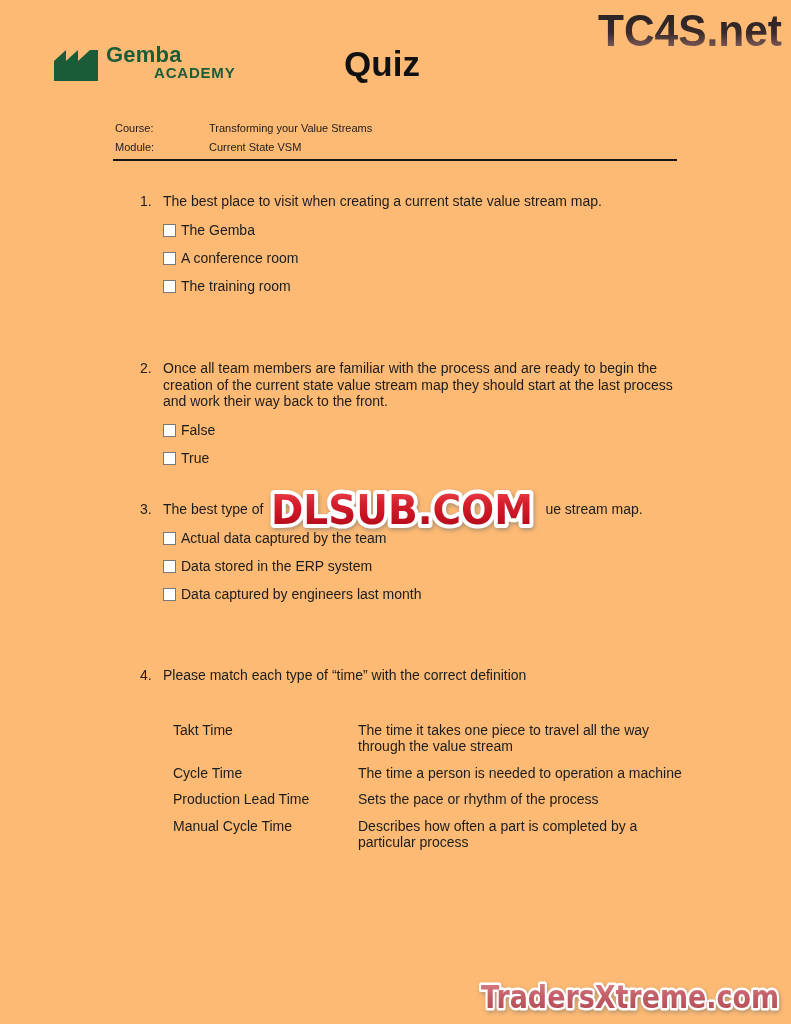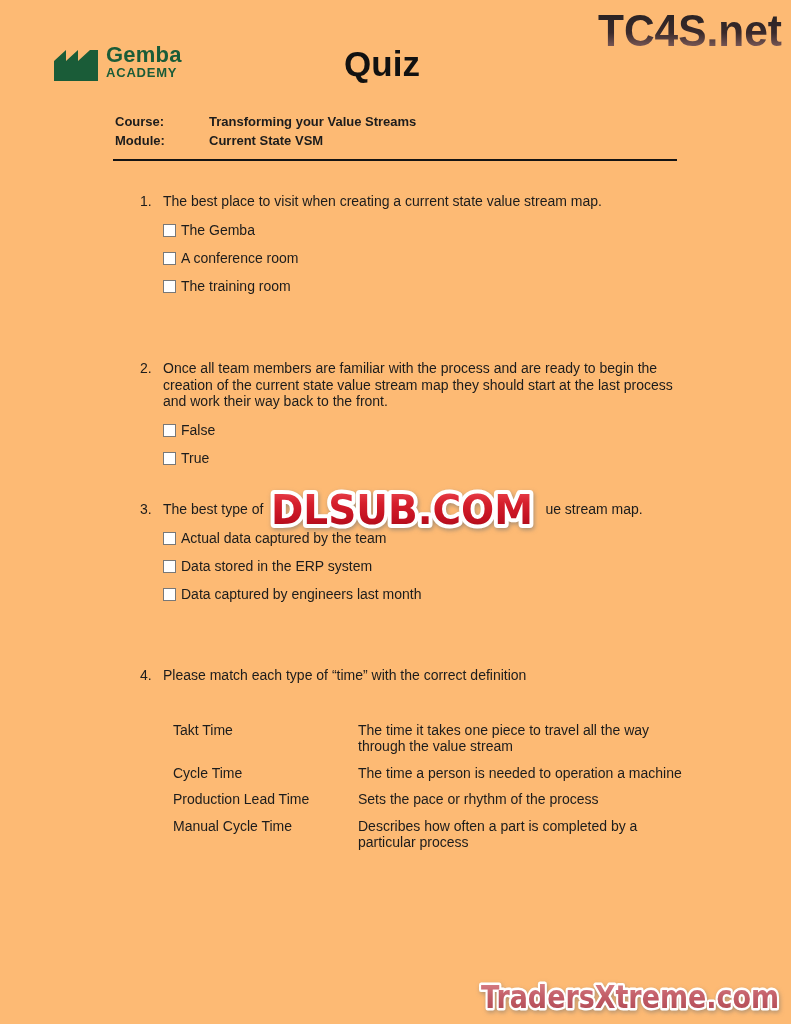--- a/index.html
+++ b/index.html
@@ -6,30 +6,30 @@
   .page {
     position:relative; width:791px; height:1024px; background:#fdba74;
     font-family:"Liberation Sans", sans-serif; color:#1c1c1c; overflow:hidden;
   }
 
   
   .logo { position:absolute; left:52px; top:45px; display:flex; align-items:flex-start; }
   .logo-icon { display:block; }
   .logo-text { margin-left:6px; color:#1a5c38; }
   .logo-main { font-size:22px; font-weight:bold; line-height:20px; letter-spacing:0.2px; }
-  .logo-sub  { font-size:13px; font-weight:bold; letter-spacing:0.8px; line-height:15px; }
+  .logo-sub  { font-size:15px; font-weight:bold; letter-spacing:0.8px; line-height:15px;margin-left:48px; }
 
   .doc-title {
     position:absolute; left:11px; top:44px; width:742px; margin:0;
     text-align:center; font-size:35px; font-weight:bold; color:#111;
   }
 
   .tc4s-wm { position:absolute; top:4px; right:5px; }
 
-  .meta { position:absolute; left:115px; top:114px; width:564px; font-size:13px;font-weight:bold; }
+  .meta { position:absolute; left:115px; top:122px; width:564px; font-size:11px; }
   .meta-row { display:flex; height:18.5px; align-items:baseline; }
   .meta-label { width:94px; flex:none; }
   .rule { position:absolute; left:113px; top:159px; width:564px; height:2px; background:#141414; }
 
   
   .question { position:absolute; left:140px; width:545px; font-size:14px; }
   #q1 { top:193px; }
   #q2 { top:360px; }
   #q3 { top:501px; }
   #q4 { top:667px; }

